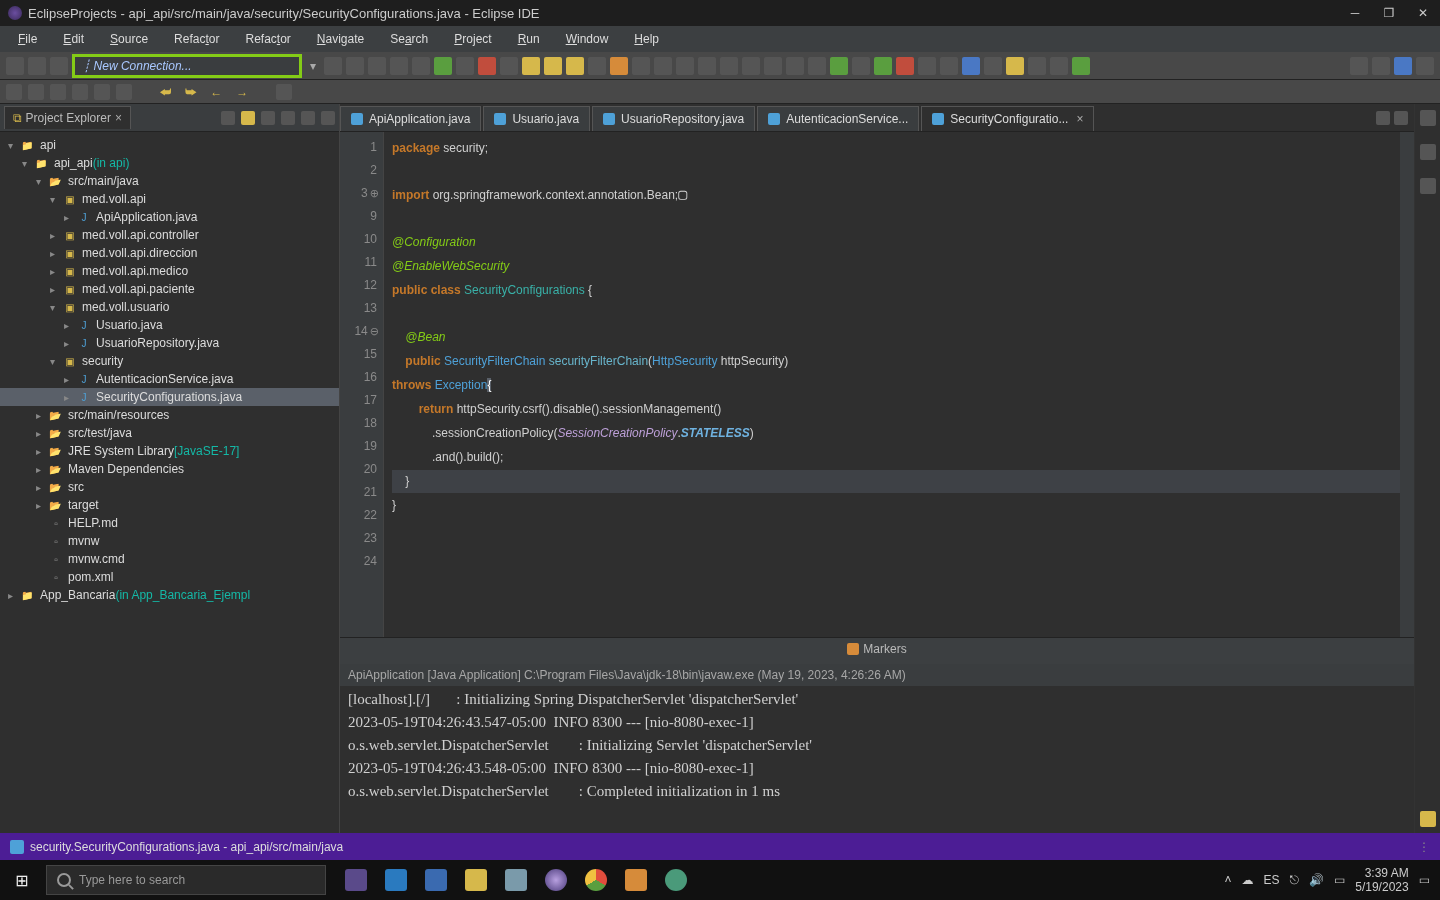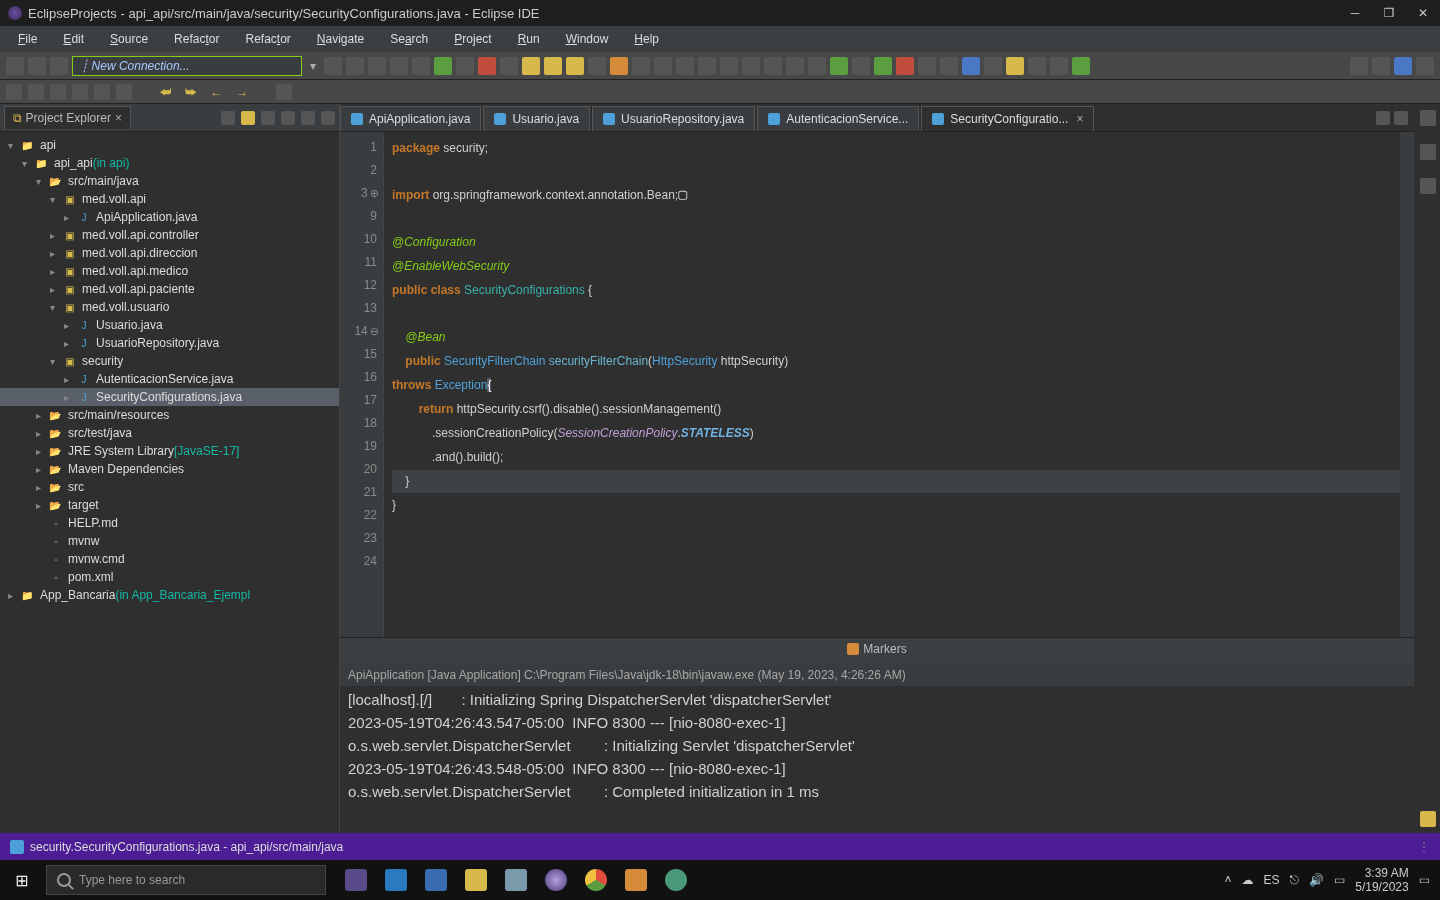--- a/index.html
+++ b/index.html
@@ -5,21 +5,21 @@
 * { margin:0; padding:0; box-sizing:border-box; font-family:"Segoe UI",Tahoma,sans-serif; font-size:12px; }
 body { background:#2f2f2f; color:#bbbbbb; width:1440px; height:900px; overflow:hidden; position:relative; }
 .titlebar { height:26px; background:#1e1e1e; display:flex; align-items:center; justify-content:space-between; padding:0 8px; }
 .titlebar .title { color:#ccc; font-size:13px; }
 .winctrl { display:flex; gap:16px; }
 .winctrl div { width:18px; text-align:center; color:#ccc; cursor:pointer; }
 .menubar { height:26px; background:#3c3f41; display:flex; align-items:center; padding:0 6px; gap:2px; }
 .menubar .menu { padding:3px 12px; color:#ddd; cursor:pointer; }
 .menubar .menu u { text-decoration:underline; }
 .toolbar { height:28px; background:#484848; display:flex; align-items:center; padding:0 6px; gap:4px; border-bottom:1px solid #222; }
-.toolbar .conn { background:#3a3d3f; border:1px solid #84cc16; color:#a9c8ff; padding:2px 8px; width:230px; font-style:italic; }
+.toolbar .conn { background:#3a3d3f; border:3px solid #84cc16; color:#a9c8ff; padding:2px 8px; width:230px; font-style:italic; }
 .toolbar .spacer { flex:1; }
 .tbicon { width:18px; height:18px; background:#555; border-radius:2px; }
 .toolbar2 { height:24px; background:#484848; display:flex; align-items:center; padding:0 6px; gap:6px; border-bottom:1px solid #222; }
 .arrowbtn { color:#d6b84b; font-weight:bold; padding:0 4px; cursor:pointer; }
 .workspace { display:flex; height:calc(100% - 26px - 26px - 28px - 24px - 27px - 40px); }
 .sidebar { width:340px; display:flex; flex-direction:column; background:#2f2f2f; border-right:1px solid #444; }
 .view-header { height:28px; display:flex; align-items:center; padding:0 4px; background:#3a3d3f; border-bottom:1px solid #222; }
 .view-tab { background:#2f2f2f; padding:4px 8px; display:flex; align-items:center; gap:4px; border:1px solid #555; border-bottom:none; }
 .view-tab .x { color:#aaa; cursor:pointer; }
 .view-toolbar { margin-left:auto; display:flex; gap:6px; }
@@ -61,21 +61,21 @@
 .rgicon { width:16px; height:16px; background:#555; border-radius:2px; }
 
 .bottom-panel { height:196px; display:flex; flex-direction:column; border-top:1px solid #222; }
 .bottom-tabs { height:26px; display:flex; align-items:center; background:#3c3f41; padding:0 4px;flex-direction:column; }
 .btab { display:flex; align-items:center; gap:4px; padding:4px 8px; cursor:pointer; }
 .btab.active { background:#2f2f2f; border:1px solid #555; border-bottom:none; }
 .btab .bicon { width:12px; height:12px; border-radius:2px; }
 .btab-tools { margin-left:auto; display:flex; gap:6px; align-items:center; }
 .btab-tools .bticon { width:16px; height:16px; background:#555; border-radius:2px; }
 .console-header { height:22px; background:#3a3d3f; color:#a7a7a7; padding:2px 8px; font-size:13px; display:flex; align-items:center; }
-.console-body { flex:1; background:#2f2f2f; font-family:Liberation Sans, sans-serif; font-size:15px; line-height:23px; padding:2px 8px; overflow:auto; white-space:pre; color:#d0d0d0; position:relative; }
+.console-body { flex:1; background:#2f2f2f; font-family:Liberation Serif, serif; font-size:15px; line-height:23px; padding:2px 8px; overflow:auto; white-space:pre; color:#d0d0d0; position:relative; }
 
 .statusbar { height:27px; background:#4c1d95; display:flex; align-items:center; padding:0 10px; color:#ddd; font-size:13px; }
 .statusbar .sicon { width:14px; height:14px; background:#4ea1d8; border-radius:2px; margin-right:6px; }
 
 .taskbar { position:absolute; bottom:0; left:0; right:0; height:40px; background:#111; display:flex; align-items:center; }
 .taskbar .start { width:44px; height:40px; display:flex; align-items:center; justify-content:center; color:#eee; font-size:16px; cursor:pointer; }
 .taskbar .search { flex:0 0 280px; height:30px; background:#2a2a2a; border:1px solid #444; display:flex; align-items:center; padding:0 10px; color:#999; gap:8px; margin-left:2px; }
 .taskbar .tray { margin-left:auto; display:flex; align-items:center; gap:10px; padding:0 10px; color:#ccc; font-size:11px; }
 .taskbar .apps { display:flex; gap:4px; margin-left:12px; }
 .taskbar .appicon { width:36px; height:36px; display:flex; align-items:center; justify-content:center; border-radius:2px; cursor:pointer; }

